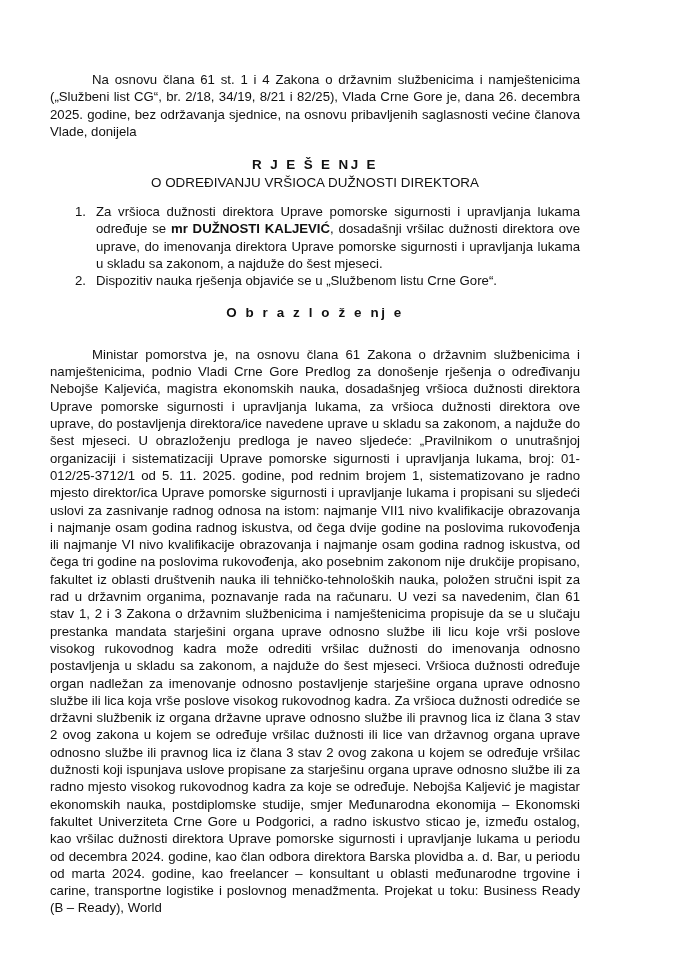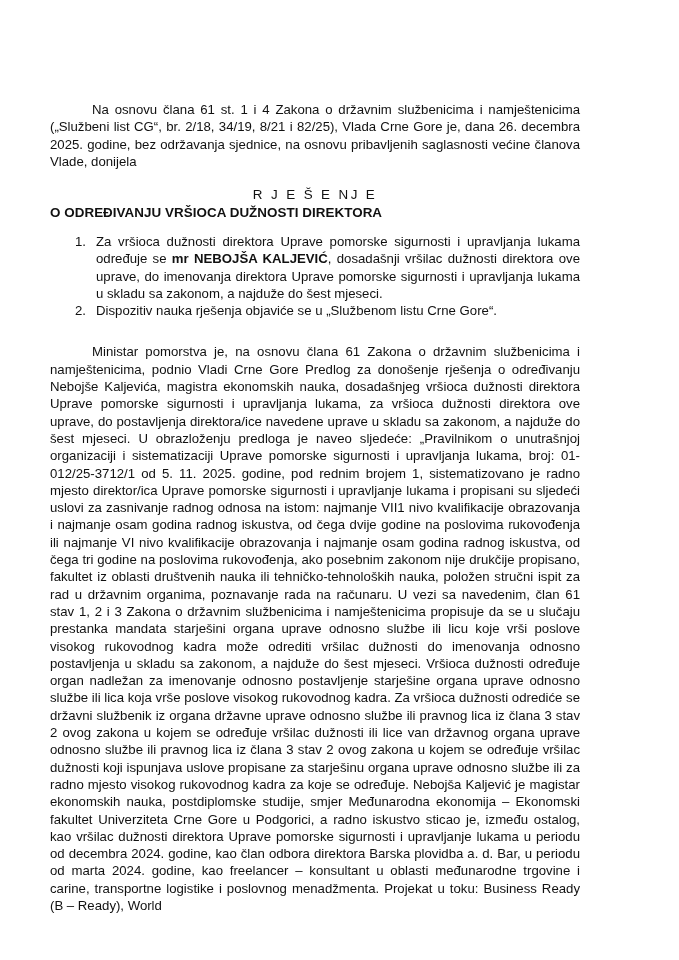--- a/index.html
+++ b/index.html
@@ -13,21 +13,21 @@
     overflow: hidden;
     font-family: "Liberation Sans", sans-serif;
     color: #000000;
   }
   .page {
     position: relative;
     width: 629px;
     height: 960px;
     background: #ffffff;
     box-sizing: border-box;
-    padding: 101px 49px 0 50px;
+    padding: 71px 49px 0 50px;
   }
   .doc-body {
     font-size: 13.2px;
     line-height: 17.3px;
     text-align: justify;
     text-justify: inter-word;
     color: #111111;
   }
   p.para {
     margin: 0;
@@ -35,32 +35,32 @@
     text-indent: 42px;
     font-size: 13.2px;
     line-height: 17.3px;
   }
   .title-block {
     margin-top: 16px;
     margin-bottom: 0;
     text-align: center;
   }
   .title-main {
-    font-weight: normal;
+    font-weight: bold;
     font-size: 13.4px;
     line-height: 17.4px;
     letter-spacing: 2.4px;
     text-align: center;
     margin: 0;
   }
   .title-sub {
-    font-weight: bold;
+    font-weight: normal;
     font-size: 13.4px;
     line-height: 17.4px;
-    text-align: left;
+    text-align: center;
     margin: 0;
     letter-spacing: 0.05px;
   }
   ol.decisions {
     margin: 12px 0 0 0;
     padding: 0;
     list-style: none;
   }
   ol.decisions > li {
     position: relative;
@@ -106,28 +106,29 @@
     <p class="para">Na osnovu člana 61 st. 1 i 4 Zakona o državnim službenicima i namještenicima („Službeni list CG“, br. 2/18, 34/19, 8/21 i 82/25), Vlada Crne Gore je, dana 26. decembra 2025. godine, bez održavanja sjednice, na osnovu pribavljenih saglasnosti većine članova Vlade, donijela</p>
 
     <div class="title-block">
       <p class="title-main">R J E Š E NJ E</p>
       <p class="title-sub">O ODREĐIVANJU VRŠIOCA DUŽNOSTI DIREKTORA</p>
     </div>
 
     <ol class="decisions">
       <li>
         <span class="num">1.</span>
-        <span class="li-text"><span>Za vršioca dužnosti direktora Uprave pomorske sigurnosti i upravljanja lukama određuje se </span><b class="name">mr NEBOJŠA KALJEVIĆ</b><span>, dosadašnji vršilac dužnosti direktora ove uprave, do imenovanja direktora Uprave pomorske sigurnosti i upravljanja lukama u skladu sa zakonom, a najduže do šest mjeseci.</span></span>
+        <span class="li-text"><span>Za vršioca dužnosti direktora Uprave pomorske sigurnosti i upravljanja lukama određuje se </span><b class="name">mr DUŽNOSTI KALJEVIĆ</b><span>, dosadašnji vršilac dužnosti direktora ove uprave, do imenovanja direktora Uprave pomorske sigurnosti i upravljanja lukama u skladu sa zakonom, a najduže do šest mjeseci.</span></span>
       </li>
       <li>
         <span class="num">2.</span>
         <span class="li-text"><span>Dispozitiv nauka rješenja objaviće se u „Službenom listu Crne Gore“.</span></span>
       </li>
     </ol>
 
+    <p class="expl-heading">O b r a z l o ž e nj e</p>
 
     <div class="expl-body last-line-cut">
       <p class="para">Ministar pomorstva je, na osnovu člana 61 Zakona o državnim službenicima i namještenicima, podnio Vladi Crne Gore Predlog za donošenje rješenja o određivanju Nebojše Kaljevića, magistra ekonomskih nauka, dosadašnjeg vršioca dužnosti direktora Uprave pomorske sigurnosti i upravljanja lukama, za vršioca dužnosti direktora ove uprave, do postavljenja direktora/ice navedene uprave u skladu sa zakonom, a najduže do šest mjeseci. U obrazloženju predloga je naveo sljedeće: „Pravilnikom o unutrašnjoj organizaciji i sistematizaciji Uprave pomorske sigurnosti i upravljanja lukama, broj: 01-012/25-3712/1 od 5. 11. 2025. godine, pod rednim brojem 1, sistematizovano je radno mjesto direktor/ica Uprave pomorske sigurnosti i upravljanje lukama i propisani su sljedeći uslovi za zasnivanje radnog odnosa na istom: najmanje VII1 nivo kvalifikacije obrazovanja i najmanje osam godina radnog iskustva, od čega dvije godine na poslovima rukovođenja ili najmanje VI nivo kvalifikacije obrazovanja i najmanje osam godina radnog iskustva, od čega tri godine na poslovima rukovođenja, ako posebnim zakonom nije drukčije propisano, fakultet iz oblasti društvenih nauka ili tehničko-tehnoloških nauka, položen stručni ispit za rad u državnim organima, poznavanje rada na računaru. U vezi sa navedenim, član 61 stav 1, 2 i 3 Zakona o državnim službenicima i namještenicima propisuje da se u slučaju prestanka mandata starješini organa uprave odnosno službe ili licu koje vrši poslove visokog rukovodnog kadra može odrediti vršilac dužnosti do imenovanja odnosno postavljenja u skladu sa zakonom, a najduže do šest mjeseci. Vršioca dužnosti određuje organ nadležan za imenovanje odnosno postavljenje starješine organa uprave odnosno službe ili lica koja vrše poslove visokog rukovodnog kadra. Za vršioca dužnosti odrediće se državni službenik iz organa državne uprave odnosno službe ili pravnog lica iz člana 3 stav 2 ovog zakona u kojem se određuje vršilac dužnosti ili lice van državnog organa uprave odnosno službe ili pravnog lica iz člana 3 stav 2 ovog zakona u kojem se određuje vršilac dužnosti koji ispunjava uslove propisane za starješinu organa uprave odnosno službe ili za radno mjesto visokog rukovodnog kadra za koje se određuje. Nebojša Kaljević je magistar ekonomskih nauka, postdiplomske studije, smjer Međunarodna ekonomija – Ekonomski fakultet Univerziteta Crne Gore u Podgorici, a radno iskustvo sticao je, između ostalog, kao vršilac dužnosti direktora Uprave pomorske sigurnosti i upravljanje lukama u periodu od decembra 2024. godine, kao član odbora direktora Barska plovidba a. d. Bar, u periodu od marta 2024. godine, kao freelancer – konsultant u oblasti međunarodne trgovine i carine, transportne logistike i poslovnog menadžmenta. Projekat u toku: Business Ready (B – Ready), World</p>
     </div>
 
   </div>
 
 </div>
 
 </body></html>

